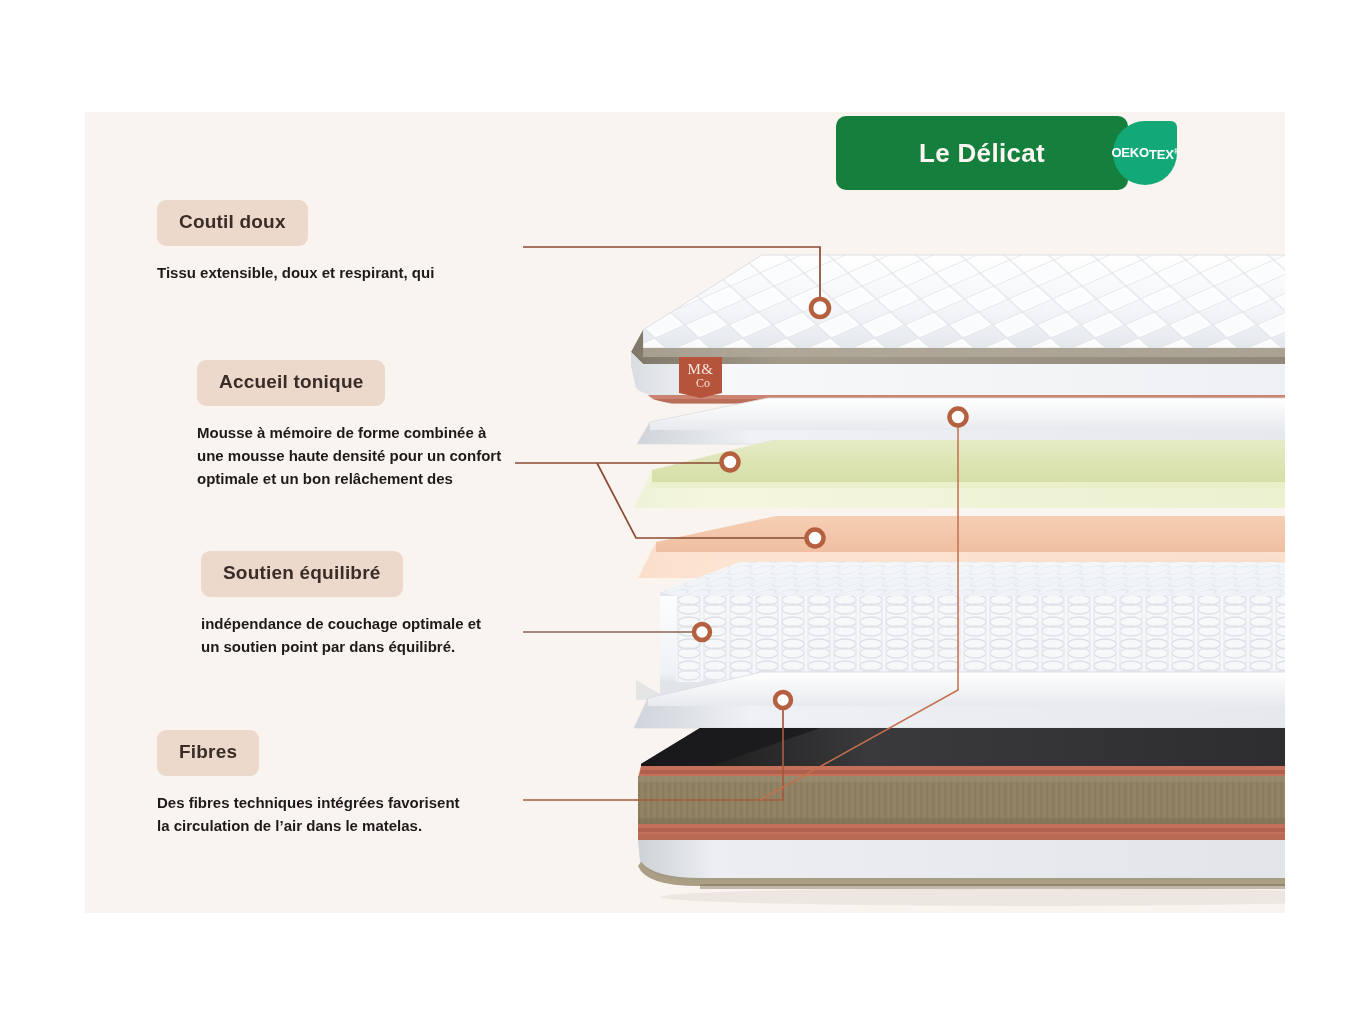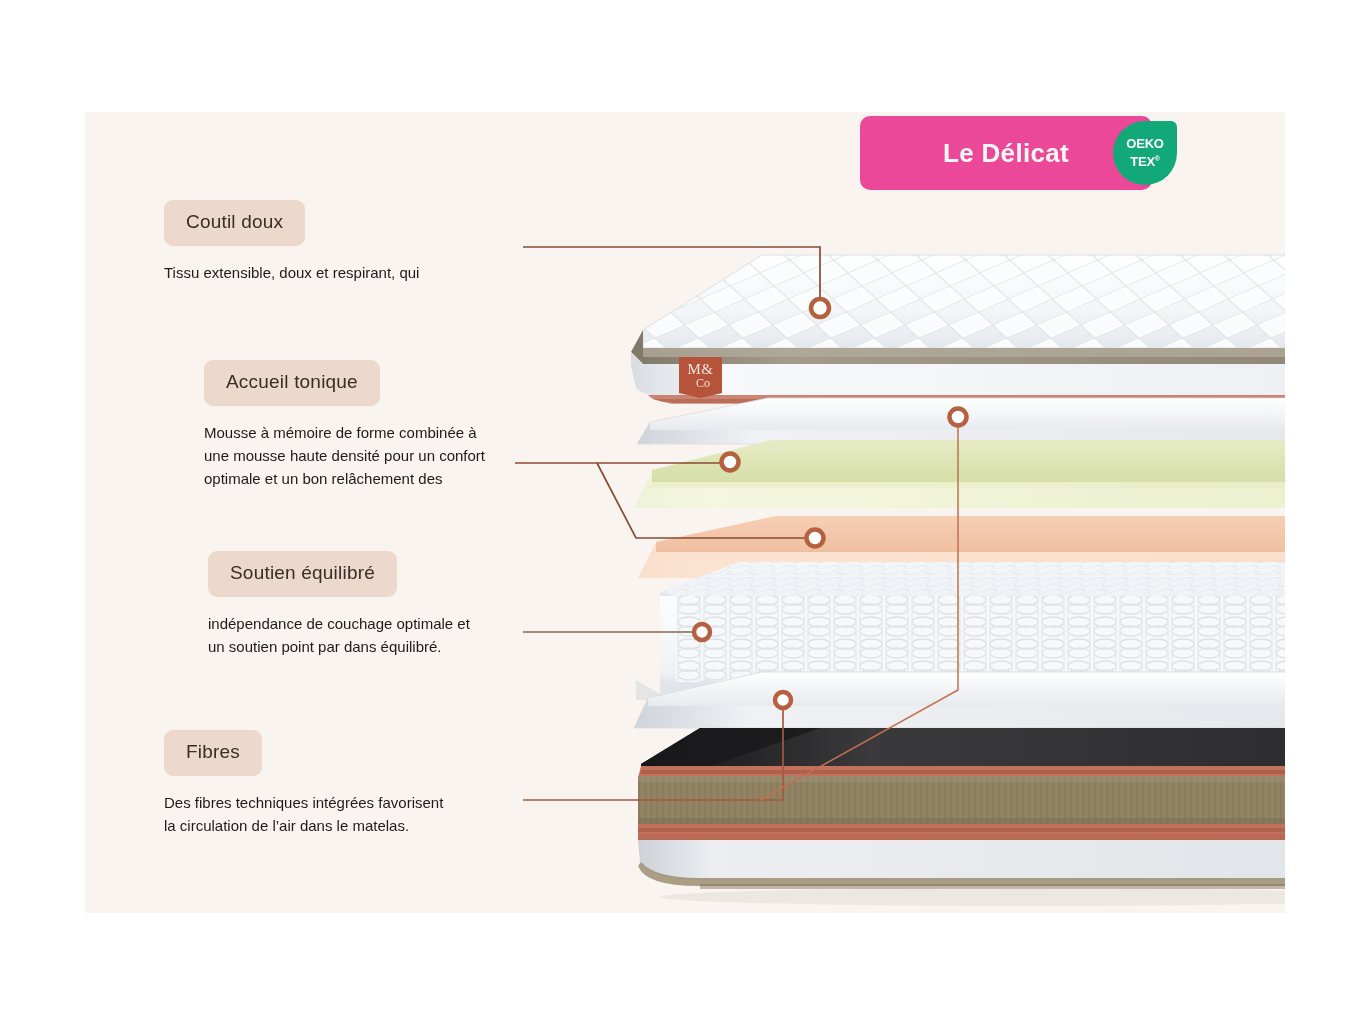--- a/index.html
+++ b/index.html
@@ -30,26 +30,25 @@
     overflow: hidden;
   }
 
   
   #title-pill {
     position: absolute;
     left: 836px;
     top: 116px;
     width: 292px;
     height: 74px;
-    background: #ec4899;
+    background: #15803d;
     border-radius: 10px;
     display: flex;
     align-items: center;
     justify-content: center;
-    margin-left: 24px;
   }
   #title-pill .t {
     color: #fdf6f2;
     font-size: 26px;
     font-weight: 700;
     letter-spacing: 0.3px;
   }
 
   
   #oeko {
@@ -62,34 +61,34 @@
   #oeko .leaf {
     position: absolute;
     inset: 0;
     background: #12a878;
     border-radius: 50% 6px 50% 50%;
   }
   #oeko .lines {
     position: absolute;
     inset: 0;
     display: flex;
-    flex-direction: column;
+    flex-direction: row;
     align-items: center;
     justify-content: center;
     color: #ffffff;
     font-weight: 800;
     font-size: 13px;
     line-height: 14px;
     letter-spacing: -0.2px;
   }
   #oeko .l2 { margin-top: 1px; }
   #oeko sup { font-size: 7px; vertical-align: super; }
 
   
-  .section { position: absolute; left: 164px; }
+  .section { position: absolute; left: 157px; font-weight: bold; }
   .chip {
     display: inline-block;
     background: #ecd9cc;
     border-radius: 9px;
     padding: 11px 22px 13px 22px;
     color: #3a2c26;
     font-size: 19px;
     letter-spacing: 0.2px;
     white-space: nowrap;
   }

